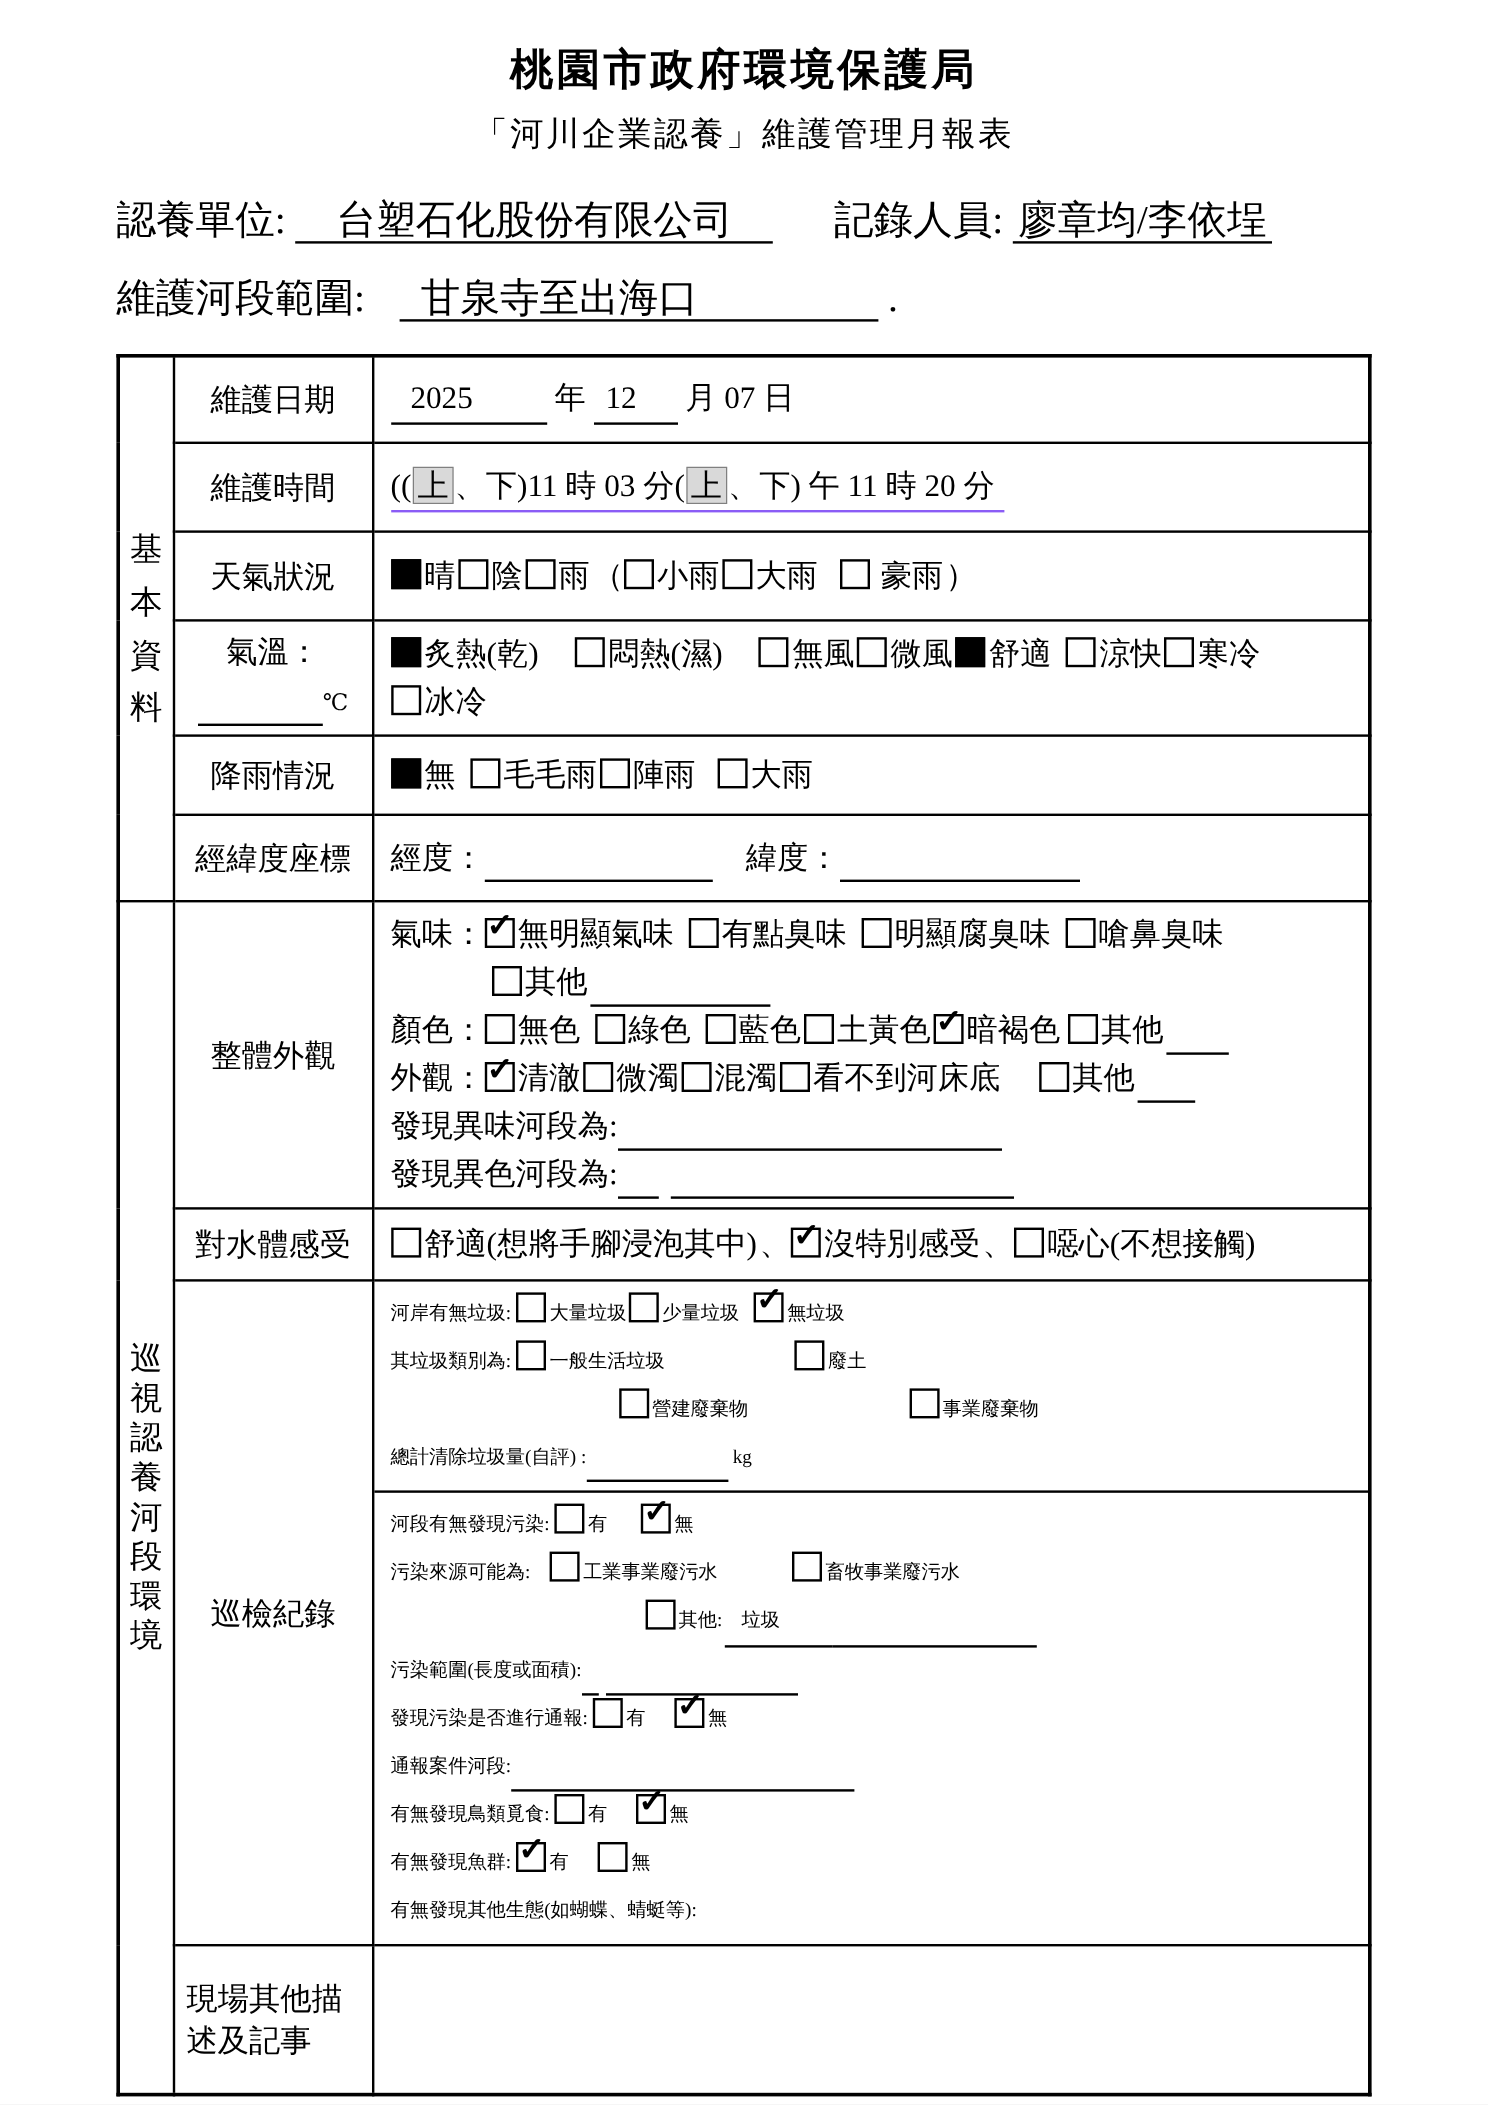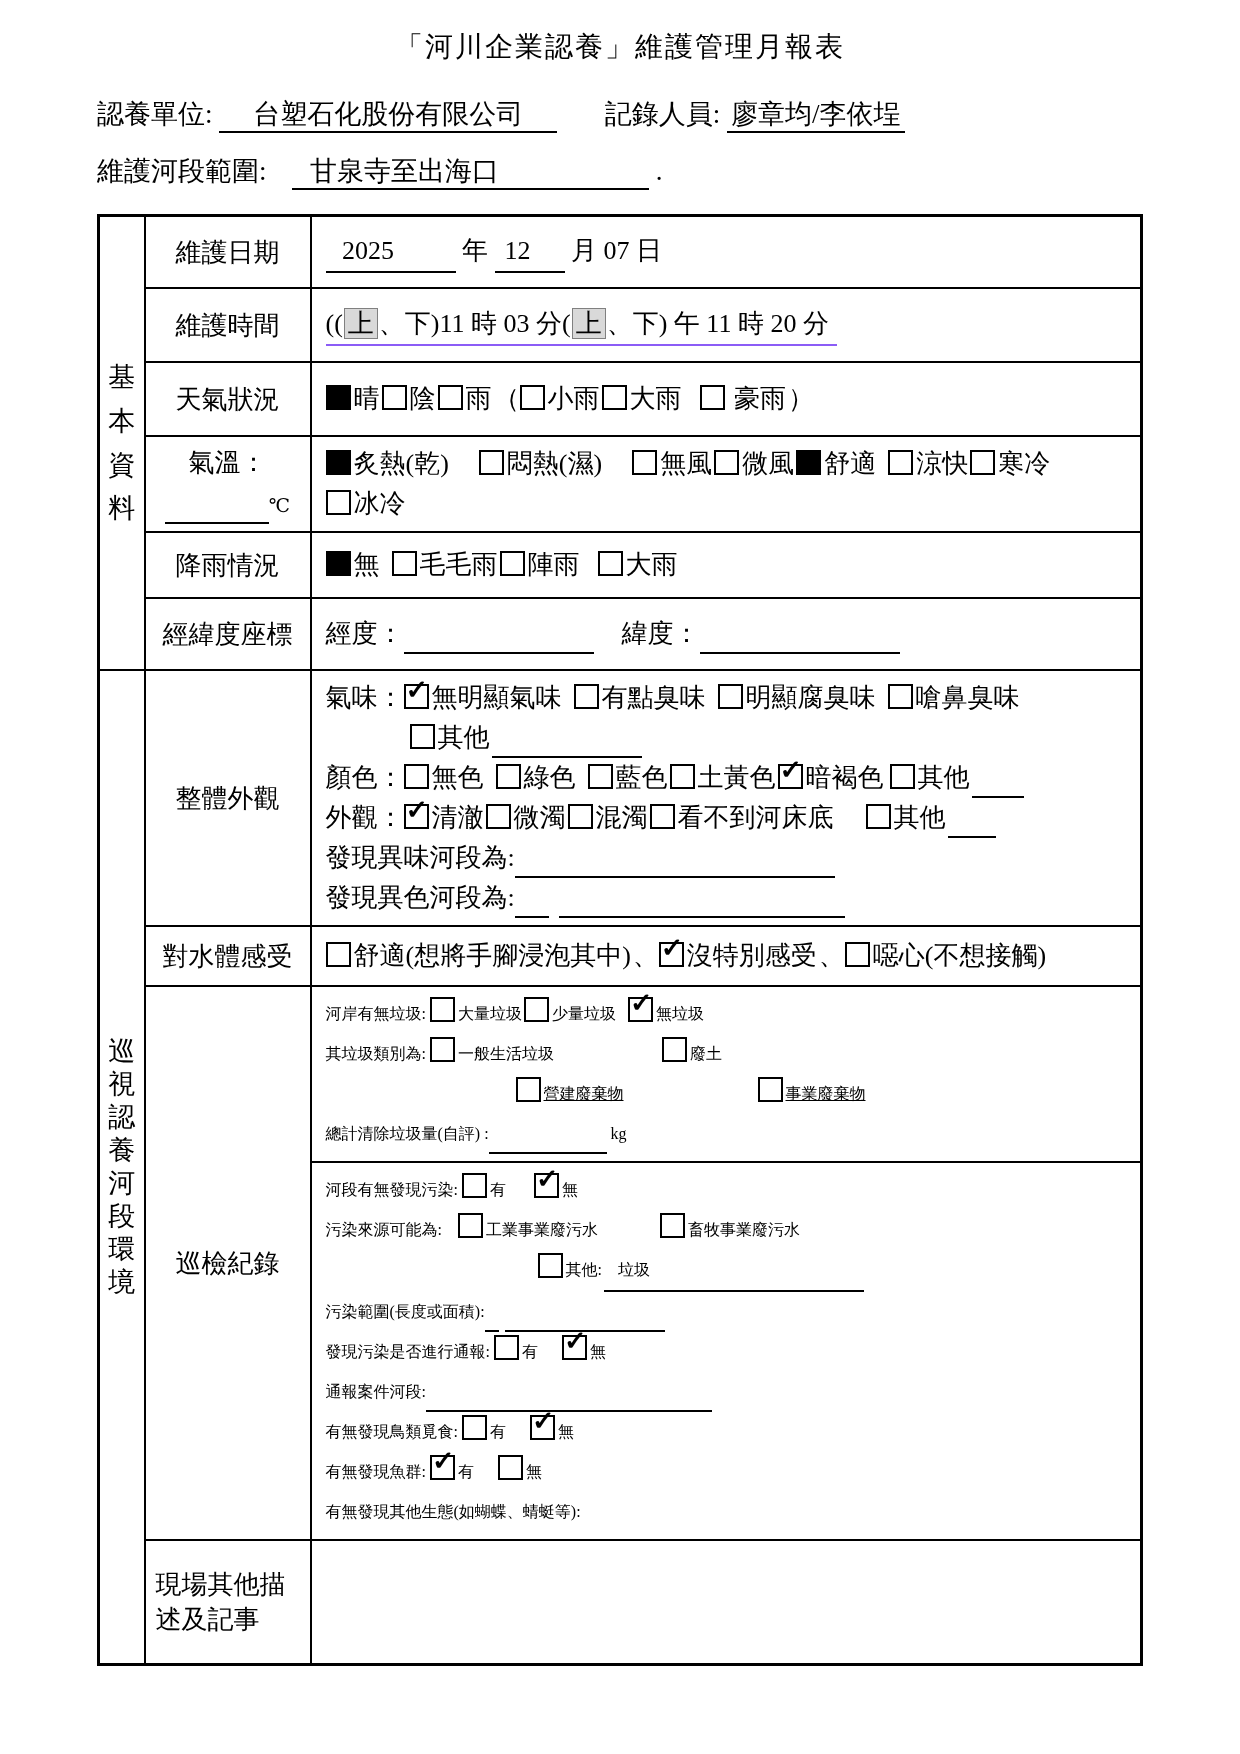--- a/index.html
+++ b/index.html
@@ -4,21 +4,21 @@
 <style>
   html,body{margin:0;padding:0;background:#e8e8e8;}
   .page{
     width:1240px;height:1754px;background:#ffffff;color:#000;
     box-sizing:border-box;padding:28px 97px 0 97px;
     font-family:"Liberation Serif","DejaVu Serif",serif;
     position:relative;overflow:hidden;margin:0 auto;
   }
   .title{font-size:36px;font-weight:bold;text-align:center;margin:6px 0 10px 0;letter-spacing:3px;}
   .subtitle{font-size:28px;text-align:center;margin:0 0 30px 0;letter-spacing:2px;}
-  .inforow{font-size:27px;margin:12px 0 0 0;white-space:nowrap;}
+  .inforow{font-size:33px;margin:12px 0 0 0;white-space:nowrap;}
   .inforow + .inforow{margin-top:20px;}
   .ilabel{display:inline-block;}
   .uval{display:inline-block;border-bottom:2px solid #000;line-height:34px;}
   .uval.unit{padding:0 34px;}
   .uval.rec{padding:0 4px;}
   .uval.range{padding:0 150px 0 18px;}
   .gap30{display:inline-block;width:34px;}
   .gap12{display:inline-block;width:12px;}
 
   table.form{border-collapse:collapse;width:100%;margin-top:24px;table-layout:fixed;border:3px solid #000;}
@@ -48,20 +48,21 @@
   .subblock.first{border-bottom:2px solid #000;}
   td.nopad{padding:0;margin-top:36px;}
   tr.notesrow td{height:108px;}
   td.notescontent{height:108px;}
 </style>
 </head>
 <body>
 
 <div class="page">
 
+  <div class="title">桃園市政府環境保護局</div>
   <div class="subtitle">「河川企業認養」維護管理月報表</div>
 
   <div class="inforow">
     <span class="ilabel">認養單位:</span>
     <span class="uval unit">台塑石化股份有限公司</span>
     <span class="gap30"></span>
     <span class="ilabel">記錄人員:</span>
     <span class="uval rec">廖章均/李依埕</span>
   </div>
 
@@ -166,21 +167,21 @@
             <div class="line"><span class="cbitem"><span class="cb empty"></span><span class="cblab">舒適(想將手腳浸泡其中)</span></span><span class="txt">、</span><span class="cbitem"><span class="cb checked"></span><span class="cblab">沒特別感受</span></span><span class="txt">、</span><span class="cbitem"><span class="cb empty"></span><span class="cblab">噁心(不想接觸)</span></span></div>
           </td>
     </tr>
 
     <tr>
       <td class="lab">巡檢紀錄</td>
       <td class="nopad">
         <div class="subblock first">
               <div class="line"><span class="txt">河岸有無垃圾: </span><span class="cbitem"><span class="cb empty"></span><span class="cblab">大量垃圾</span></span><span class="cbitem"><span class="cb empty"></span><span class="cblab">少量垃圾</span></span><span class="gap" style="width: 10px;"></span><span class="cbitem"><span class="cb checked"></span><span class="cblab">無垃圾</span></span></div>
               <div class="line"><span class="txt">其垃圾類別為: </span><span class="cbitem"><span class="cb empty"></span><span class="cblab">一般生活垃圾</span></span><span class="gap" style="width: 106px;"></span><span class="cbitem"><span class="cb empty"></span><span class="cblab">廢土</span></span></div>
-              <div class="line" style="padding-left: 190px; text-decoration: underline;"><span class="cbitem"><span class="cb empty"></span><span class="cblab">營建廢棄物</span></span><span class="gap" style="width: 132px;"></span><span class="cbitem"><span class="cb empty"></span><span class="cblab">事業廢棄物</span></span></div>
+              <div class="line" style="padding-left: 190px;"><span class="cbitem"><span class="cb empty"></span><span class="cblab">營建廢棄物</span></span><span class="gap" style="width: 132px;"></span><span class="cbitem"><span class="cb empty"></span><span class="cblab">事業廢棄物</span></span></div>
               <div class="line"><span class="txt">總計清除垃圾量(自評) :</span><span class="blank" style="width: 118px;"></span><span class="txt"> kg</span></div>
             </div>
         <div class="subblock">
               <div class="line"><span class="txt">河段有無發現污染: </span><span class="cbitem"><span class="cb empty"></span><span class="cblab">有</span></span><span class="gap" style="width: 26px;"></span><span class="cbitem"><span class="cb checked"></span><span class="cblab">無</span></span></div>
               <div class="line"><span class="txt">污染來源可能為: </span><span class="gap" style="width: 12px;"></span><span class="cbitem"><span class="cb empty"></span><span class="cblab">工業事業廢污水</span></span><span class="gap" style="width: 60px;"></span><span class="cbitem"><span class="cb empty"></span><span class="cblab">畜牧事業廢污水</span></span></div>
               <div class="line" style="padding-left: 212px;"><span class="cbitem"><span class="cb empty"></span><span class="cblab">其他:</span></span><span class="ufill" style="min-width: 70px;"> 垃圾</span><span class="blank" style="width: 170px;"></span></div>
               <div class="line"><span class="txt">污染範圍(長度或面積):</span><span class="blank" style="width: 14px;"></span><span class="gap" style="width: 6px;"></span><span class="blank" style="width: 160px;"></span></div>
               <div class="line"><span class="txt">發現污染是否進行通報: </span><span class="cbitem"><span class="cb empty"></span><span class="cblab">有</span></span><span class="gap" style="width: 22px;"></span><span class="cbitem"><span class="cb checked"></span><span class="cblab">無</span></span></div>
               <div class="line"><span class="txt">通報案件河段:</span><span class="blank" style="width: 286px;"></span></div>
               <div class="line"><span class="txt">有無發現鳥類覓食: </span><span class="cbitem"><span class="cb empty"></span><span class="cblab">有</span></span><span class="gap" style="width: 22px;"></span><span class="cbitem"><span class="cb checked"></span><span class="cblab">無</span></span></div>

